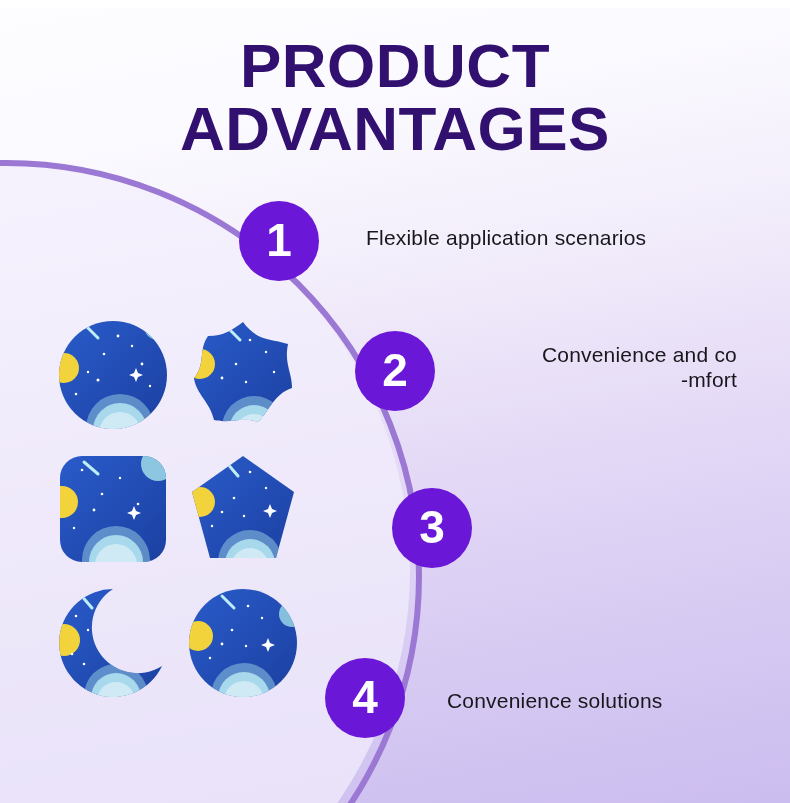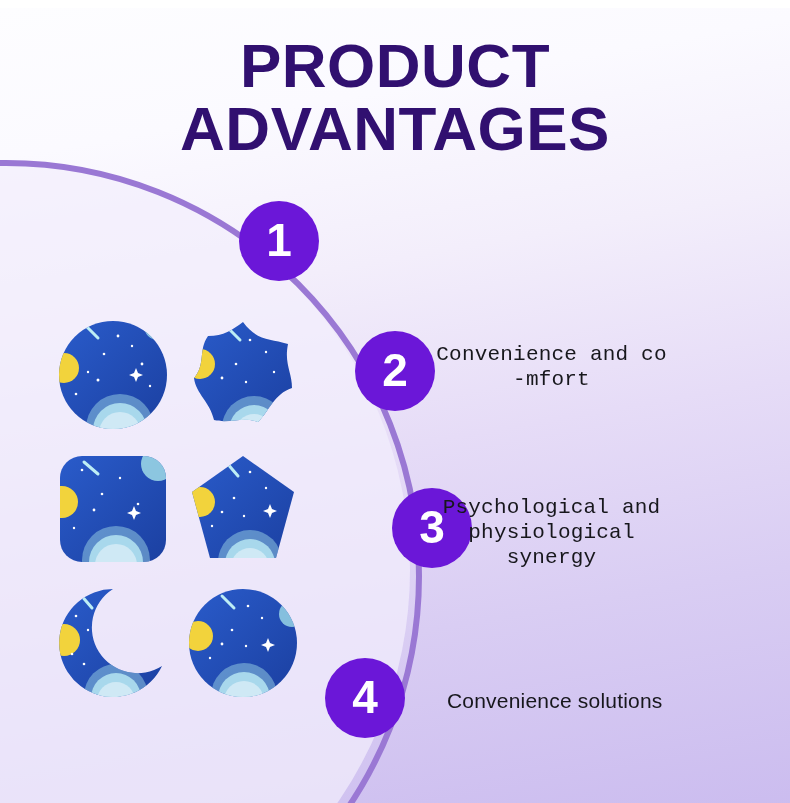--- a/index.html
+++ b/index.html
@@ -73,21 +73,21 @@
 
   
   .label {
     position: absolute;
     color: #17171c;
     font-size: 21px;
     line-height: 1.18;
     letter-spacing: 0.2px;
     white-space: pre-line;
   }
-  .label.right { text-align: center; font-family: Liberation Mono, monospace; }
+  .label.right { text-align: right; }
   .label.left  { text-align: left; }
 
   
   .thumb-grid {
     position: absolute;
     left: 58px;
     top: 312px;
     width: 250px;
     height: 378px;
   }
@@ -307,26 +307,24 @@
             <circle cx="58" cy="58" r="1.2"></circle>
               <circle cx="22" cy="70" r="1.2"></circle>
             <path d="M80 50 l2 5 5 2 -5 2 -2 5 -2 -5 -5 -2 5 -2z"></path>
           </g>
         </g>
       </svg>
     </div>
   </div>
 
   <div class="badge" style="left:239px; top:193px;">1</div>
+  <div class="label left" style="left:366px; top:218px; width:372px;">Flexible application scenarios</div>
 
   <div class="badge" style="left:355px; top:323px;">2</div>
   <div class="label right" style="left:366px; top:335px; width:371px;">Convenience and co
 -mfort</div>
 
   <div class="badge" style="left:392px; top:480px;">3</div>
-  <div class="label right" style="left:366px; top:488px; width:371px;">Psychological and
-physiological
-synergy</div>
 
   <div class="badge" style="left:325px; top:650px;">4</div>
   <div class="label left" style="left:447px; top:681px; width:291px;">Convenience solutions</div>
 
 </div>
 
 </body></html>

